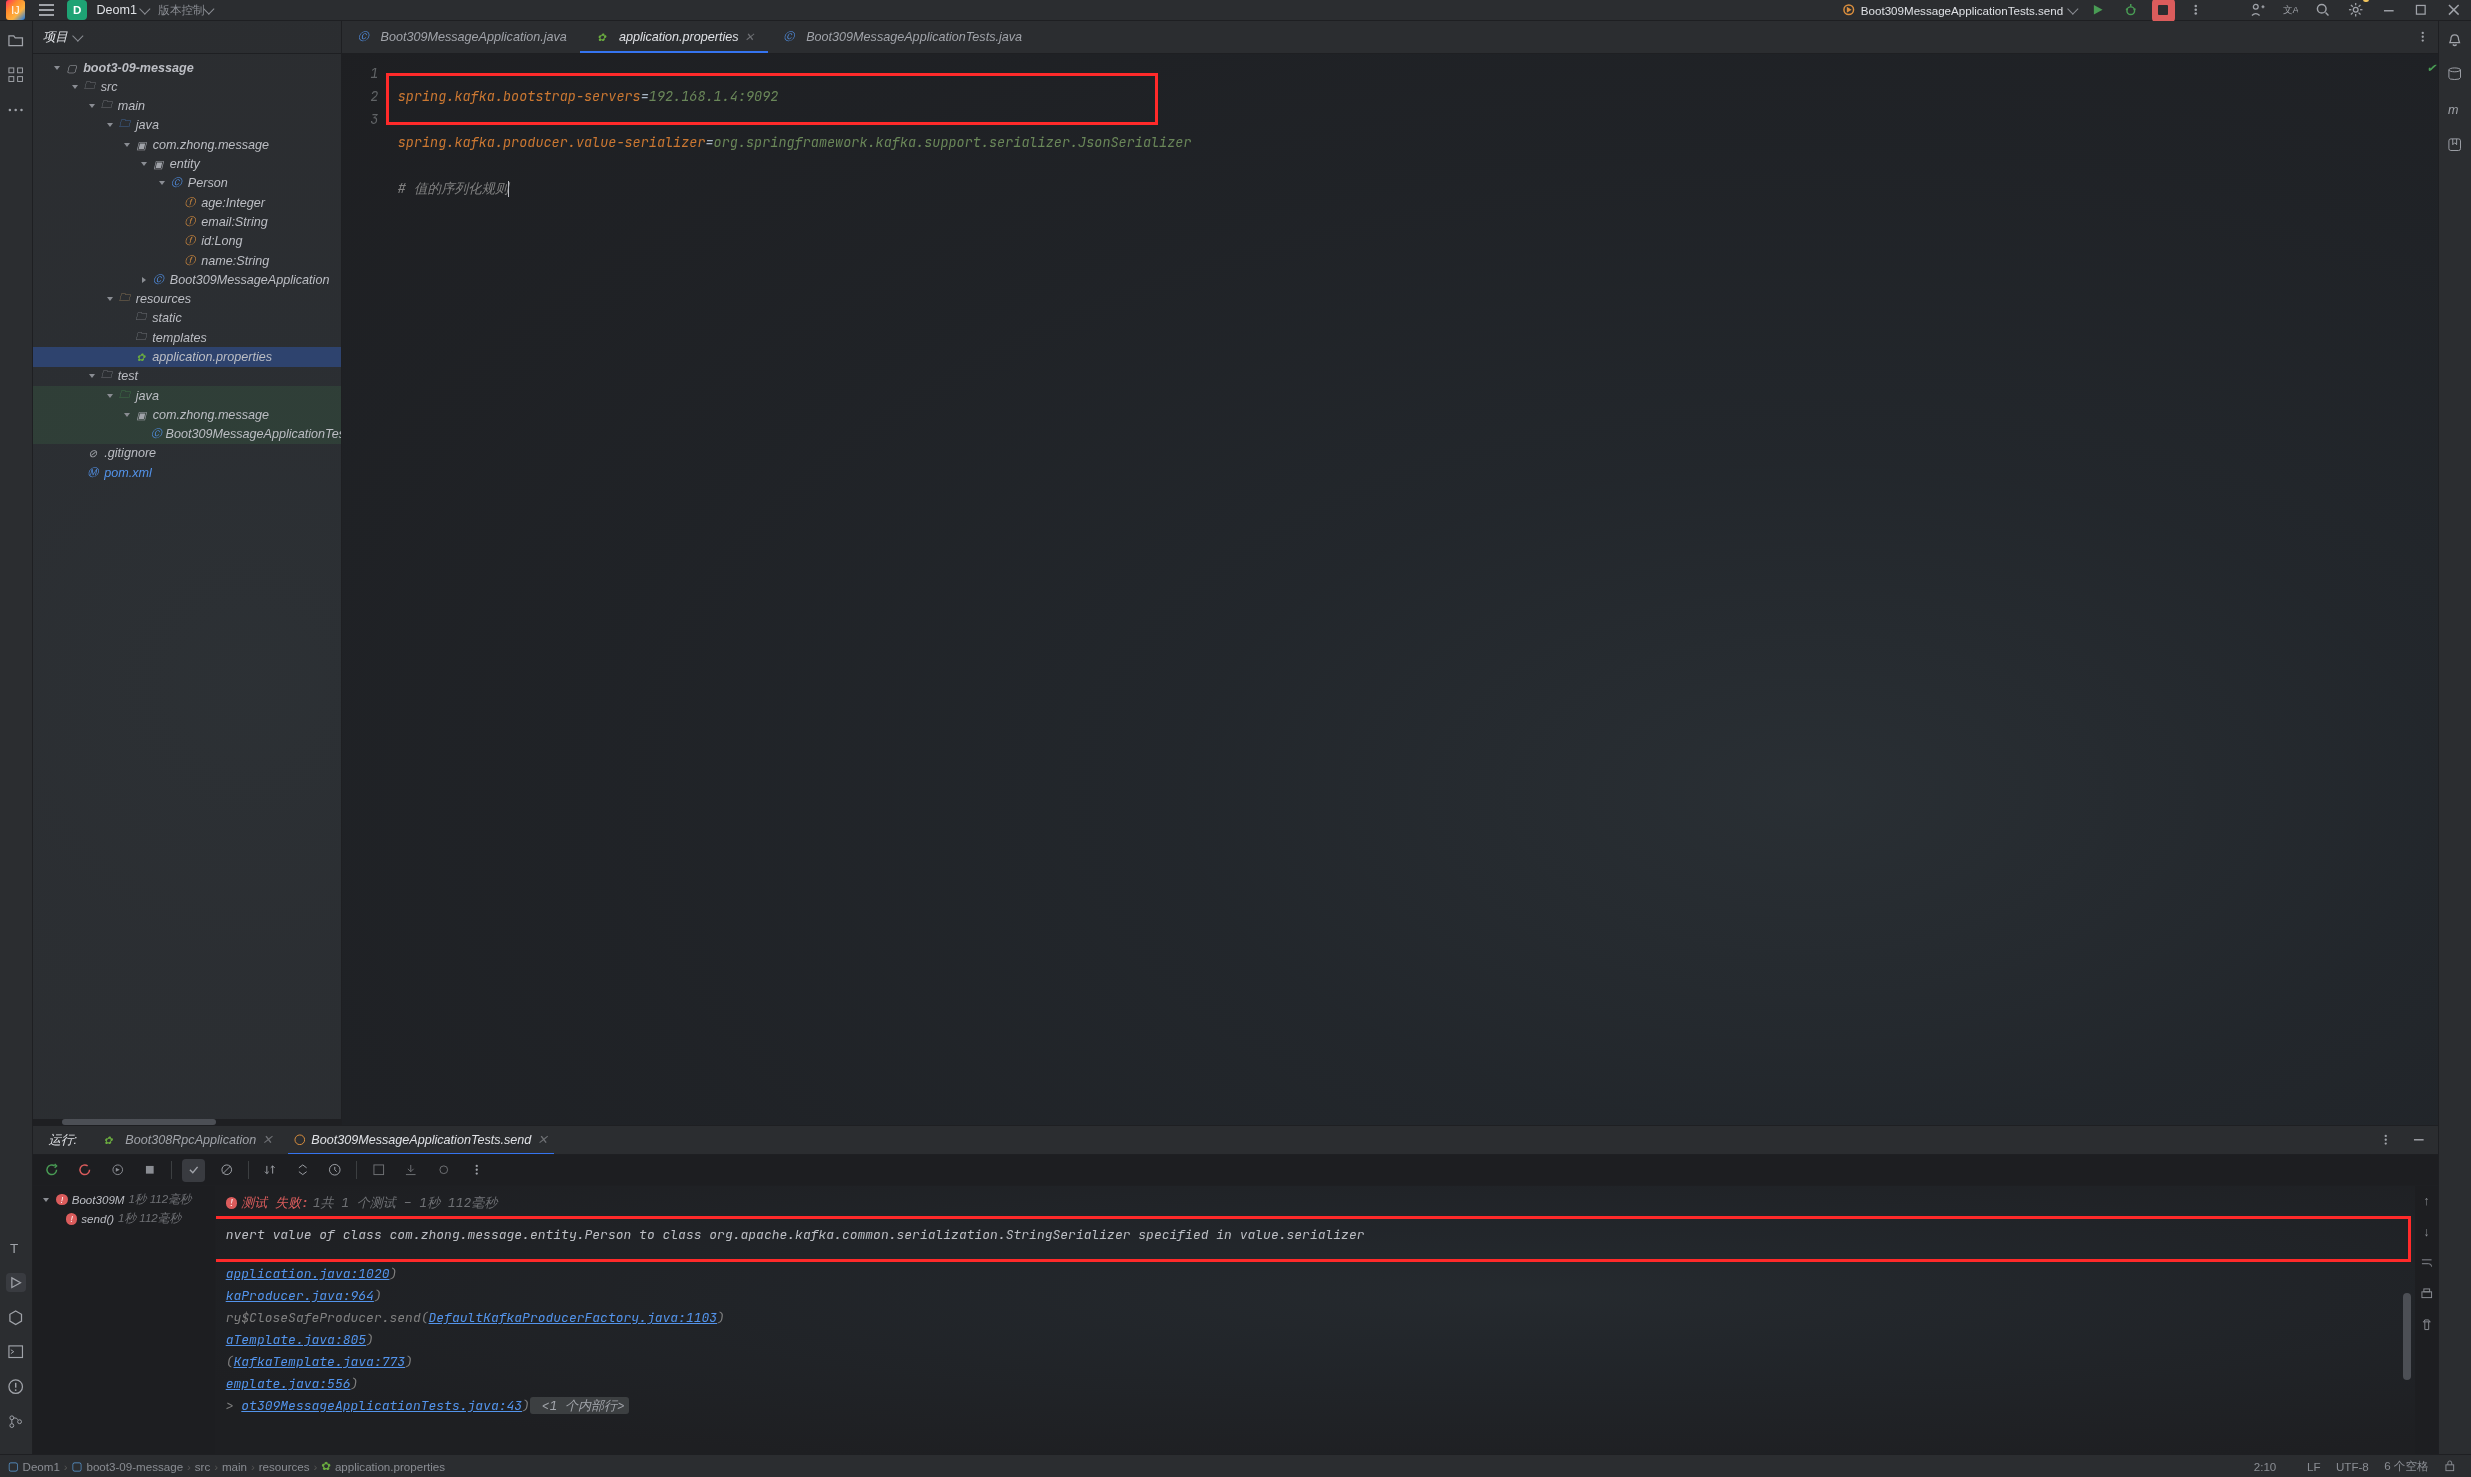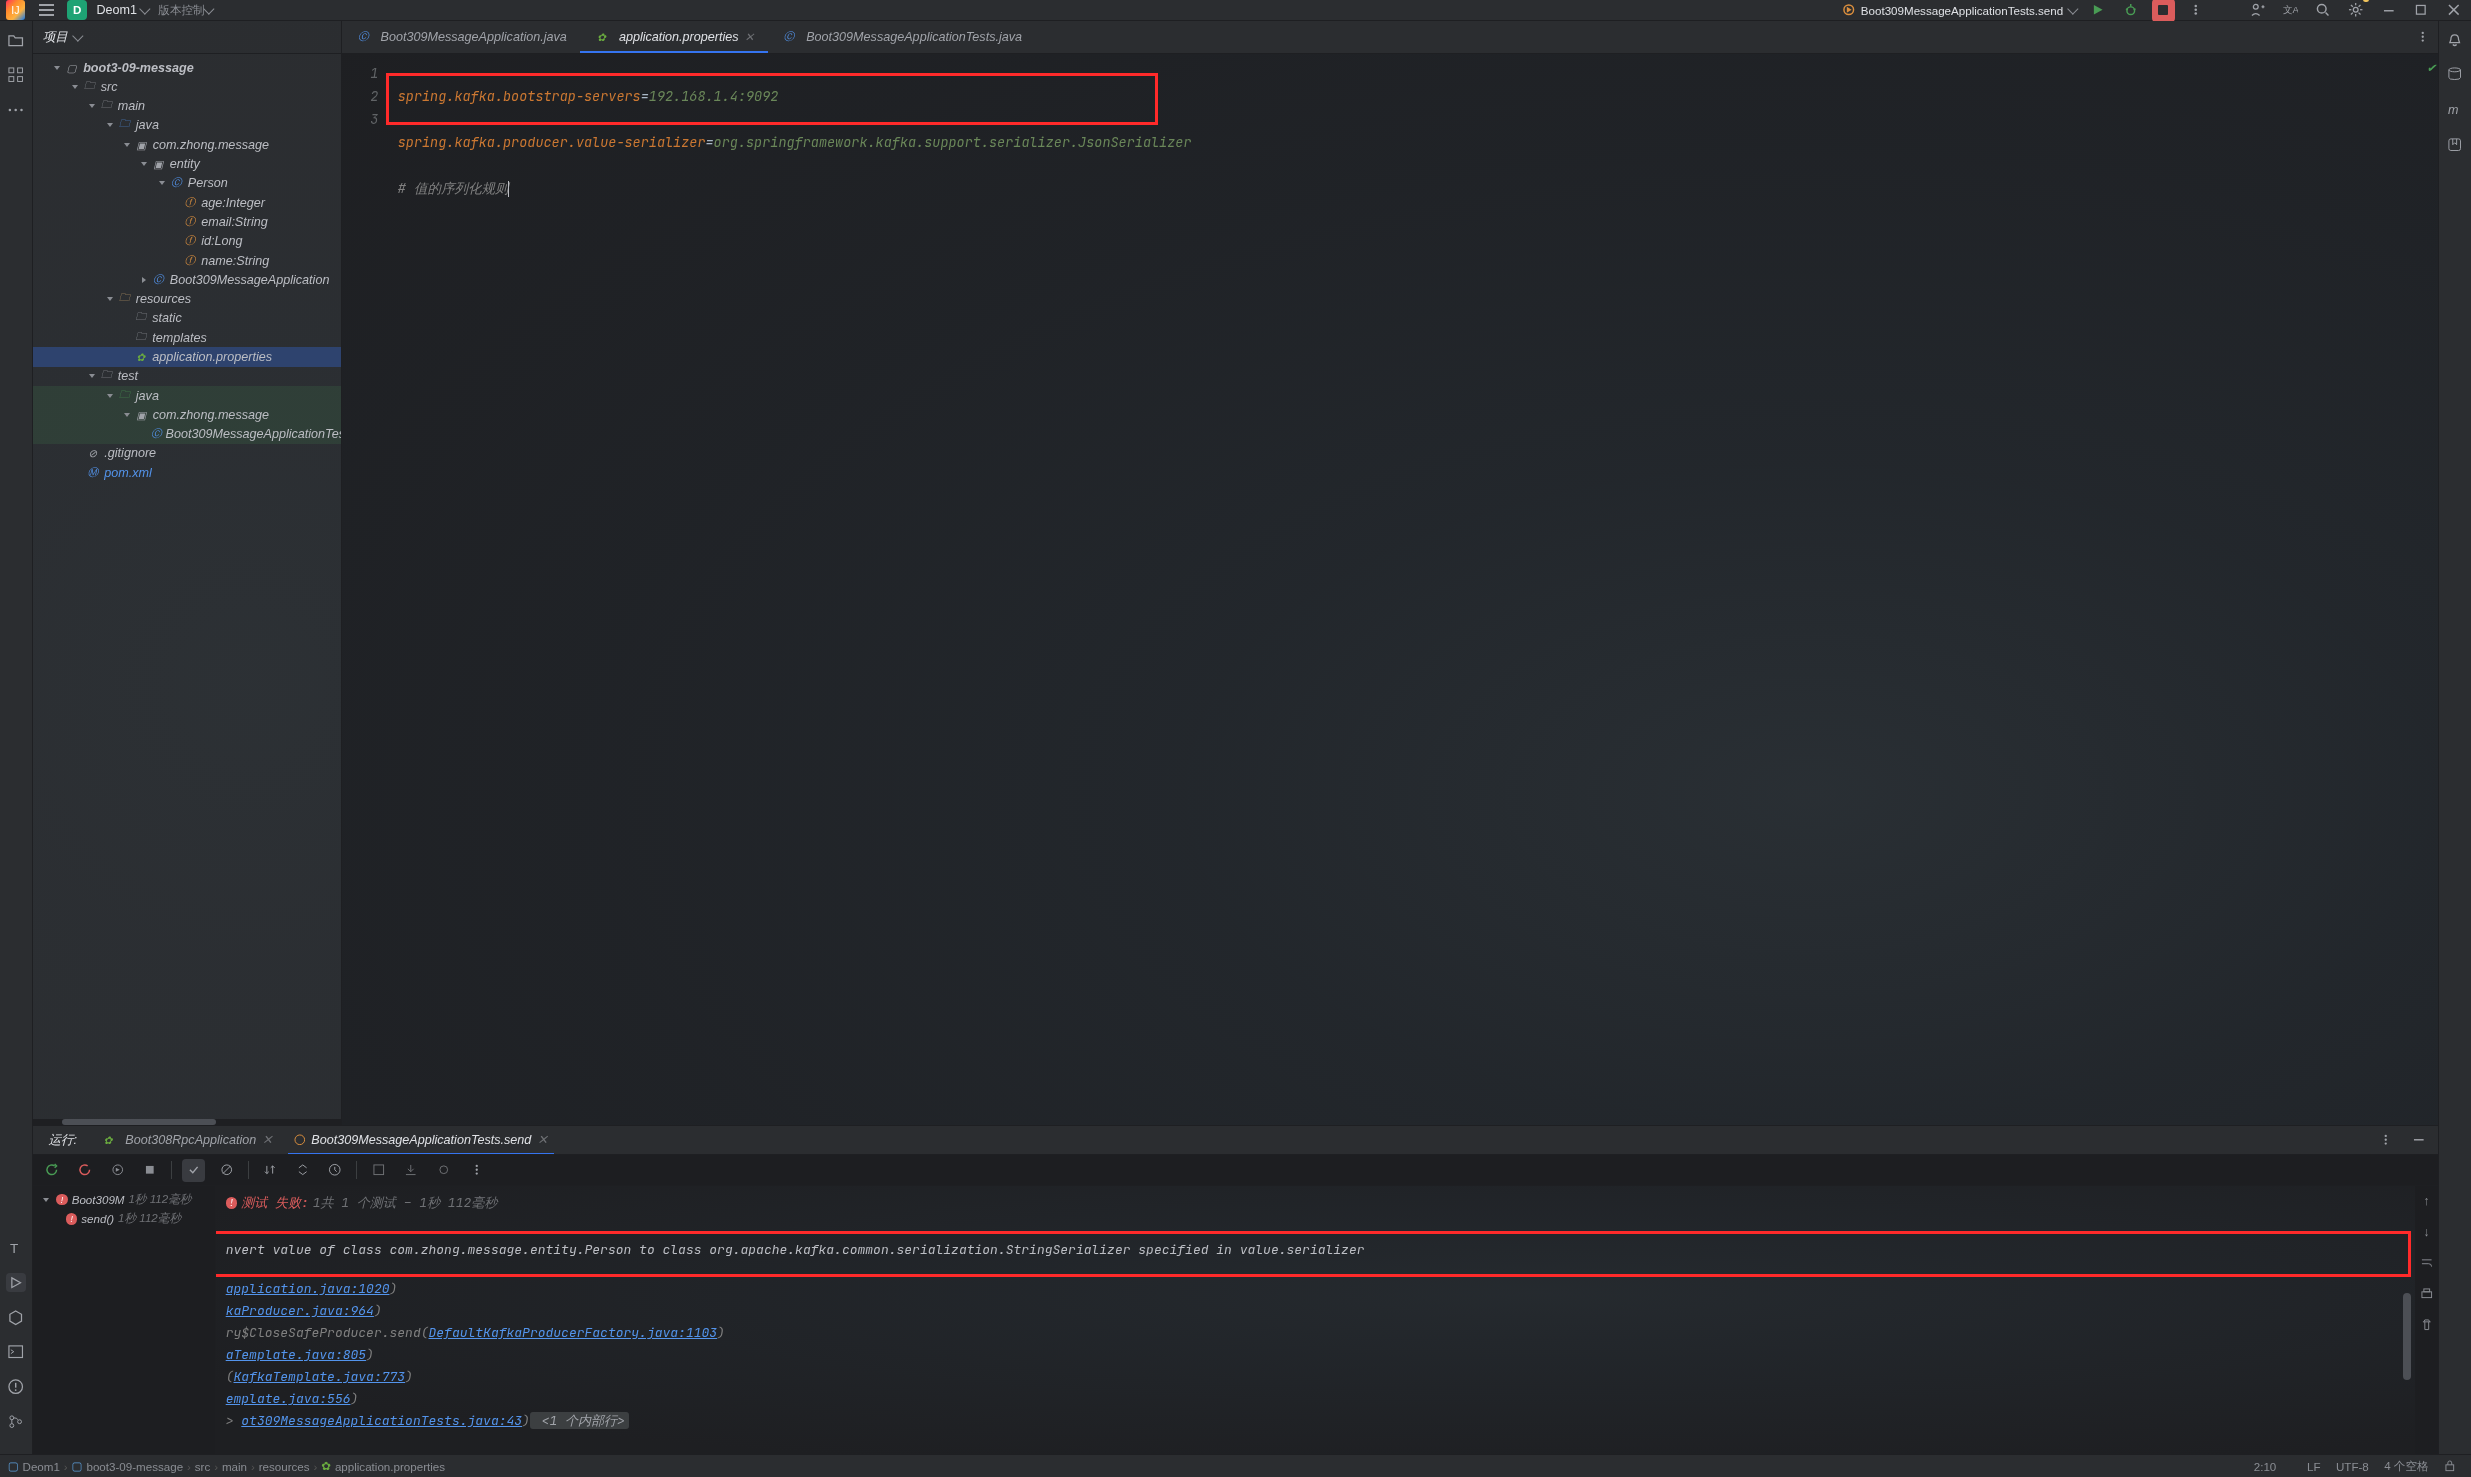--- a/index.html
+++ b/index.html
@@ -621,21 +621,21 @@
             <span class="muted">1秒 112毫秒</span>
           </div>
         </div>
 
         <div class="console">
           <div style="display:flex;align-items:center;gap:3.9px;margin-bottom:9.7px">
             <span class="red-dot">!</span>
             <span style="color:#db5c5c">测试 失败:</span>
             <span class="muted"> 1共 1 个测试 – 1秒 112毫秒</span>
           </div>
-          <div style="position:relative;margin-top:25px">
+          <div style="position:relative;margin-top:10px">
             <div class="highlight-box" style="top:-7.7px;left:-13.5px;right:-5.8px;height:46px;width:auto;"></div>
             <div style="color:#bcbec4">nvert value of class com.zhong.message.entity.Person to class org.apache.kafka.common.serialization.StringSerializer specified in value.serializer</div>
           </div>
           <div style="height:17.4px"></div>
           <div><span class="link">application.java:1020</span><span class="gray">)</span></div>
           <div><span class="link">kaProducer.java:964</span><span class="gray">)</span></div>
           <div><span class="gray">ry$CloseSafeProducer.send(</span><span class="link">DefaultKafkaProducerFactory.java:1103</span><span class="gray">)</span></div>
           <div><span class="link">aTemplate.java:805</span><span class="gray">)</span></div>
           <div><span class="gray">(</span><span class="link">KafkaTemplate.java:773</span><span class="gray">)</span></div>
           <div><span class="link">emplate.java:556</span><span class="gray">)</span></div>
@@ -713,21 +713,21 @@
   <div class="grow"></div>
   <span class="st-item">2:10</span>
   <div class="win-flag st-item">
       <div></div>
       <div></div>
       <div></div>
       <div></div>
     </div>
   <span class="st-item">LF</span>
   <span class="st-item">UTF-8</span>
-  <span class="st-item">4 个空格</span>
+  <span class="st-item">6 个空格</span>
   <span class="st-item">
       <svg width="11.6" height="11.6" viewBox="0 0 12 12">
         <rect x="2" y="5" width="8" height="6" fill="none" stroke="#8a8d93"></rect>
         <path d="M4 5 v-2 q0 -2 2 -2 t2 2 v2" fill="none" stroke="#8a8d93"></path>
       </svg>
     </span>
 </div>
 
 
 </body></html>

